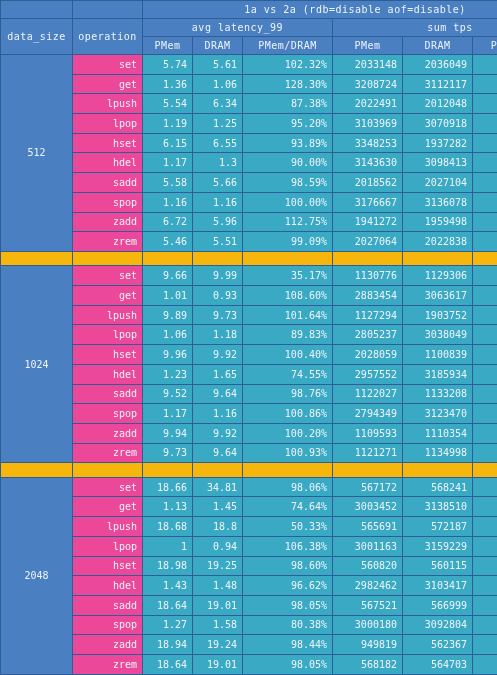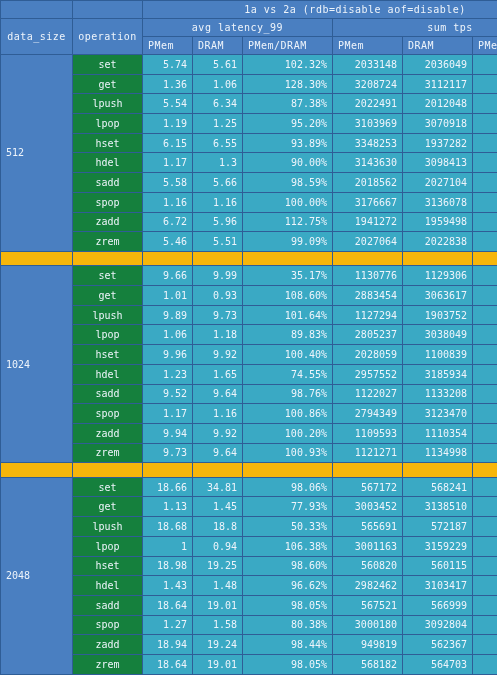--- a/index.html
+++ b/index.html
@@ -34,31 +34,32 @@
     text-align: center;
     letter-spacing: 0.5px;
   }
   .hdr-title {
     font-size: 10px;
   }
   .hdr-blank {
     background: #4a7fc1;
   }
   .lbl-left {
-    text-align: left;
+    text-align: center;
     margin-top: 12px;
   }
   .group-cell {
     background: #4a7fc1;
+    text-align: center;
     vertical-align: middle;
     font-size: 10px;
   }
   .op-cell {
-    background: #15803d;
-    text-align: center;
+    background: #ec4899;
+    text-align: right;
     padding-left: 14px;
     font-size: 10px;
   }
   .num-cell {
     background: #3aa9c4;
     text-align: right;
     padding-right: 6px;
     font-size: 10px;
   }
   .sep-row td {
@@ -323,21 +324,21 @@
         <td class="num-cell">34.81</td>
         <td class="num-cell">98.06%</td>
         <td class="num-cell">567172</td>
         <td class="num-cell">568241</td>
         <td class="num-cell">99.81%</td>
       </tr>
       <tr class="data-row">
         <td class="op-cell">get</td>
         <td class="num-cell">1.13</td>
         <td class="num-cell">1.45</td>
-        <td class="num-cell">77.93%</td>
+        <td class="num-cell">74.64%</td>
         <td class="num-cell">3003452</td>
         <td class="num-cell">3138510</td>
         <td class="num-cell">95.70%</td>
       </tr>
       <tr class="data-row">
         <td class="op-cell">lpush</td>
         <td class="num-cell">18.68</td>
         <td class="num-cell">18.8</td>
         <td class="num-cell">50.33%</td>
         <td class="num-cell">565691</td>

